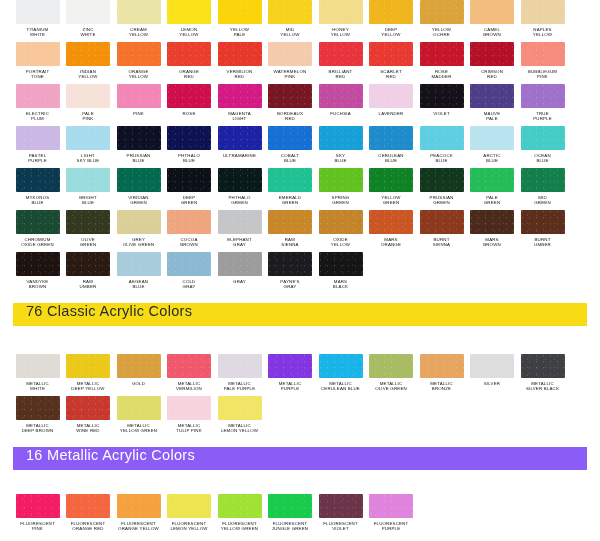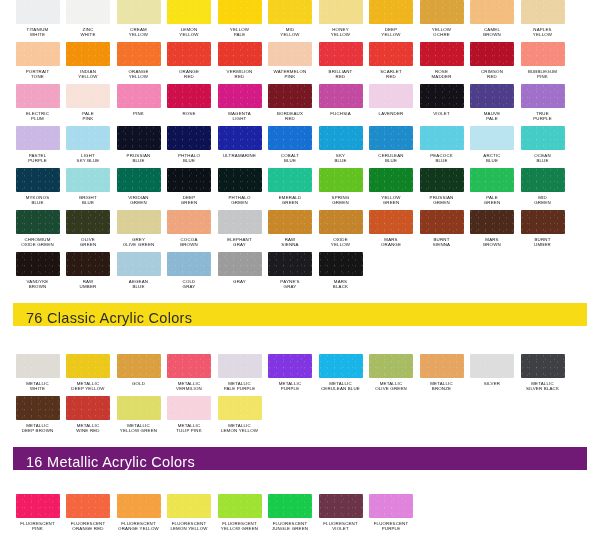--- a/index.html
+++ b/index.html
@@ -69,21 +69,21 @@
     font-family: "Liberation Sans", sans-serif;
     width: 52px;
   }
 
   
   .banner {
     margin-left: 13px;
     width: 574px;
     height: 23px;
     display: flex;
-    align-items: flex-end;
+    align-items: flex-start;
     box-sizing: border-box;
     padding-left: 13px;
   }
   .banner-text {
     font-size: 14.5px;
     letter-spacing: 0.3px;
     color: #2b2b2b;
     font-family: "Liberation Sans", sans-serif;
     font-weight: 400;
   }
@@ -554,21 +554,21 @@
             <div class="chip-label">METALLIC
 TULIP PINK</div>
           </div>
           <div class="swatch">
             <div class="chip" style="background: rgb(242, 229, 102);"></div>
             <div class="chip-label">METALLIC
 LEMON YELLOW</div>
           </div>
         </div>
         <div class="gap-sm"></div>
-        <div class="banner light" style="background: #701a75;">
+        <div class="banner light" style="background: #8b5cf6;">
           <div class="banner-text" style="color: rgb(255, 255, 255);">16 Metallic Acrylic Colors</div>
         </div>
         <div class="gap-md"></div>
       </div>
       <div class="section">
         <div class="swatch-row">
           <div class="swatch">
             <div class="chip" style="background: rgb(243, 29, 102);"></div>
             <div class="chip-label">FLUORESCENT
 PINK</div>

